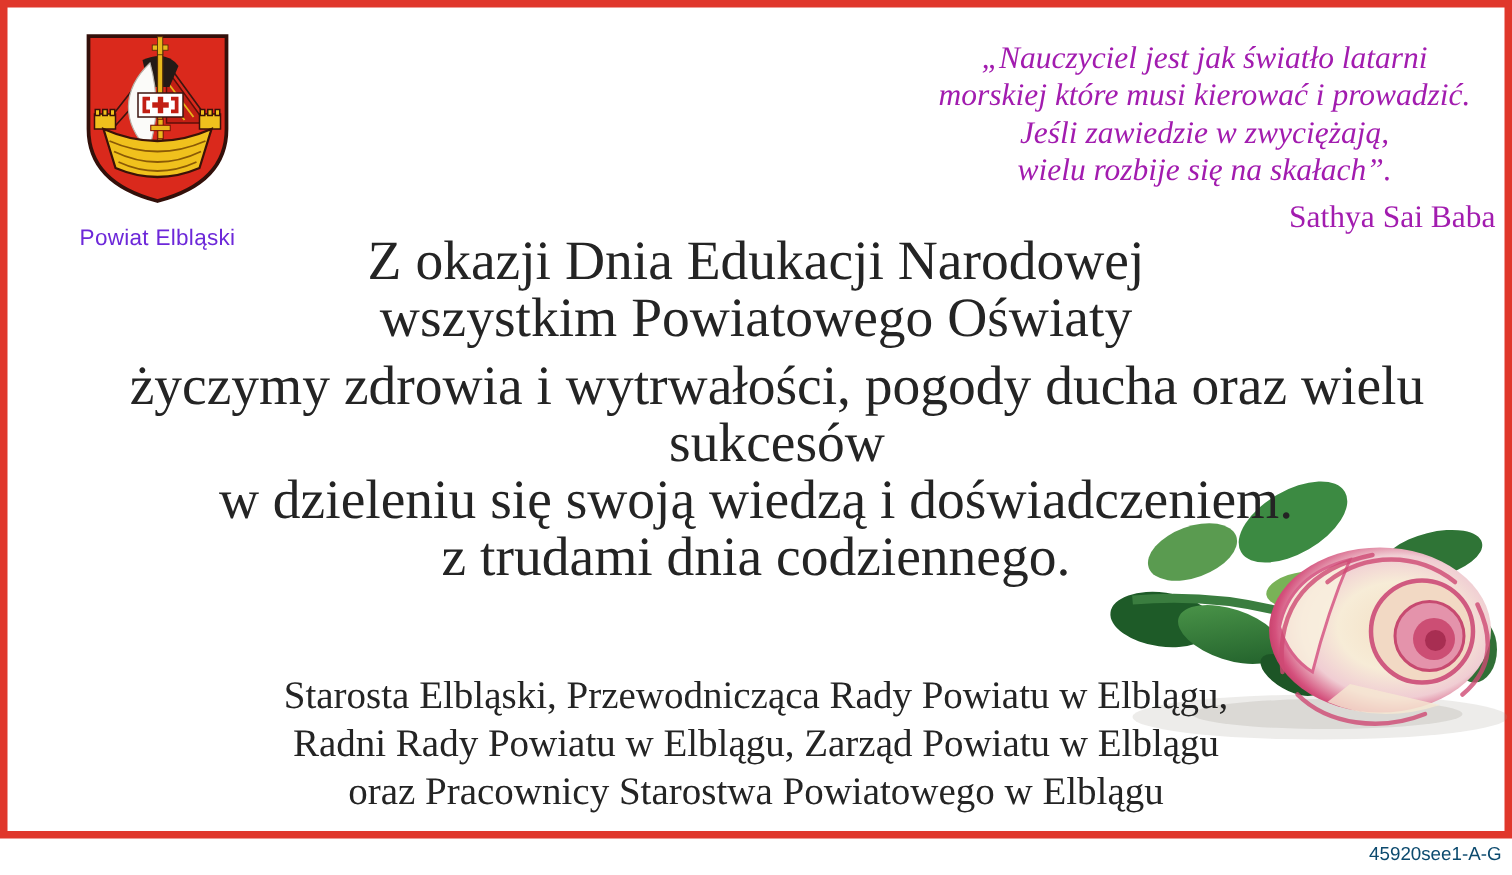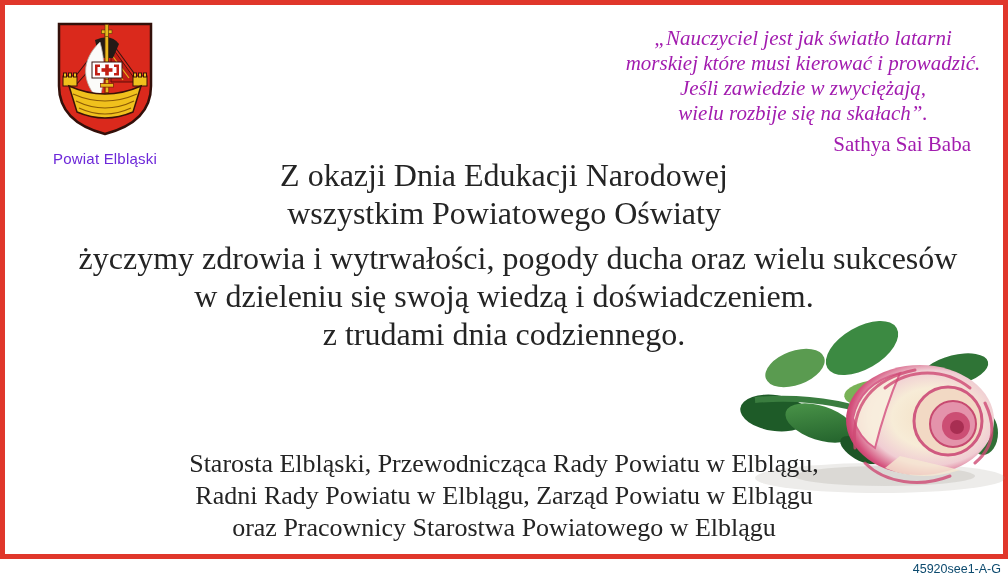--- a/index.html
+++ b/index.html
@@ -29,29 +29,29 @@
   .quote {
     position: absolute; right: 5px; top: 26px; width: 400px;
     text-align: center;
     font-style: italic;
     font-size: 21px; line-height: 25px;
     color: #a21caf;
   }
   .quote-attribution {
     font-style: normal;
     text-align: right;
-    padding-right: 32px;
+    padding-right: 6px;
     margin-top: 6px;
     font-size: 21px;
   }
   
   .message {
     position: absolute; left: 0; top: 156px; width: 1008px;
     text-align: center;
-    font-size: 32px; line-height: 38px;
+    font-size: 37px; line-height: 38px;
     color: #242424;
     z-index: 3;
   }
   .message .stanza-gap { margin-top: 7px; padding-left: 28px; }
   
   .signature {
     position: absolute; left: 0; top: 448px; width: 1008px;
     text-align: center;
     font-size: 26px; line-height: 32px;
     color: #242424;

